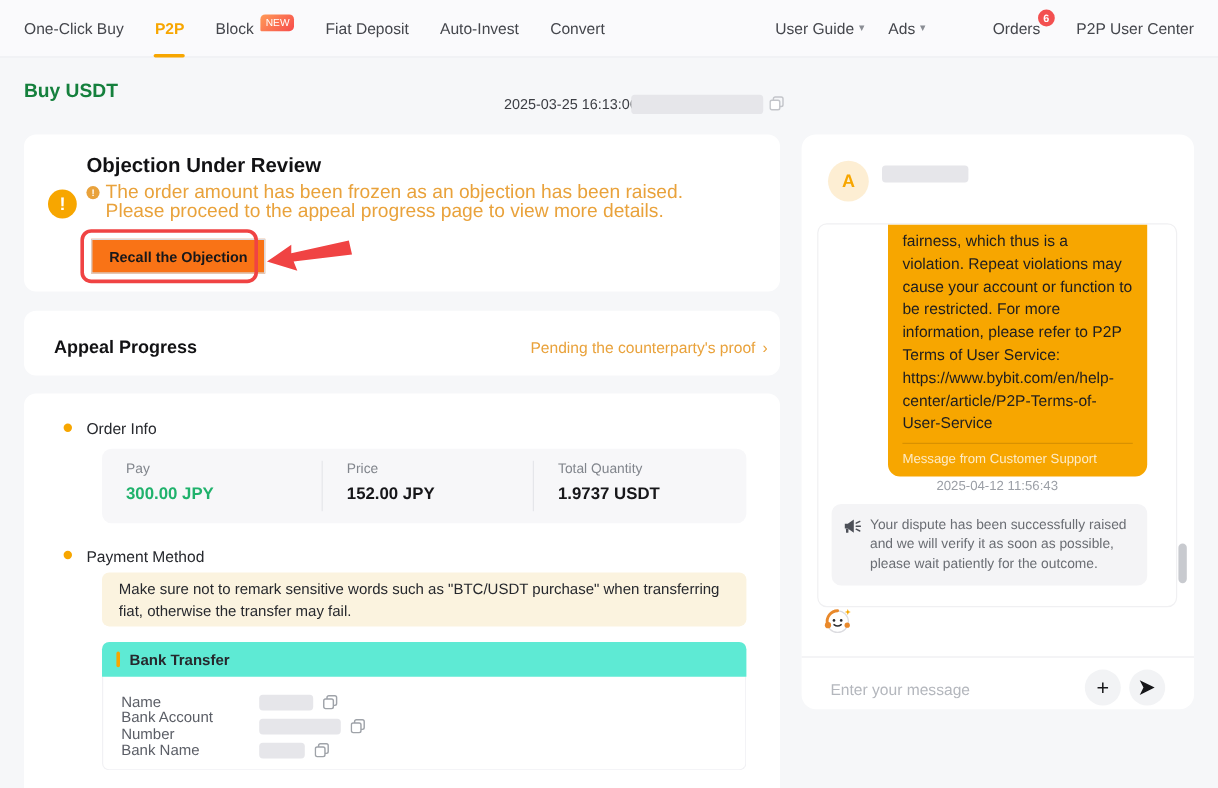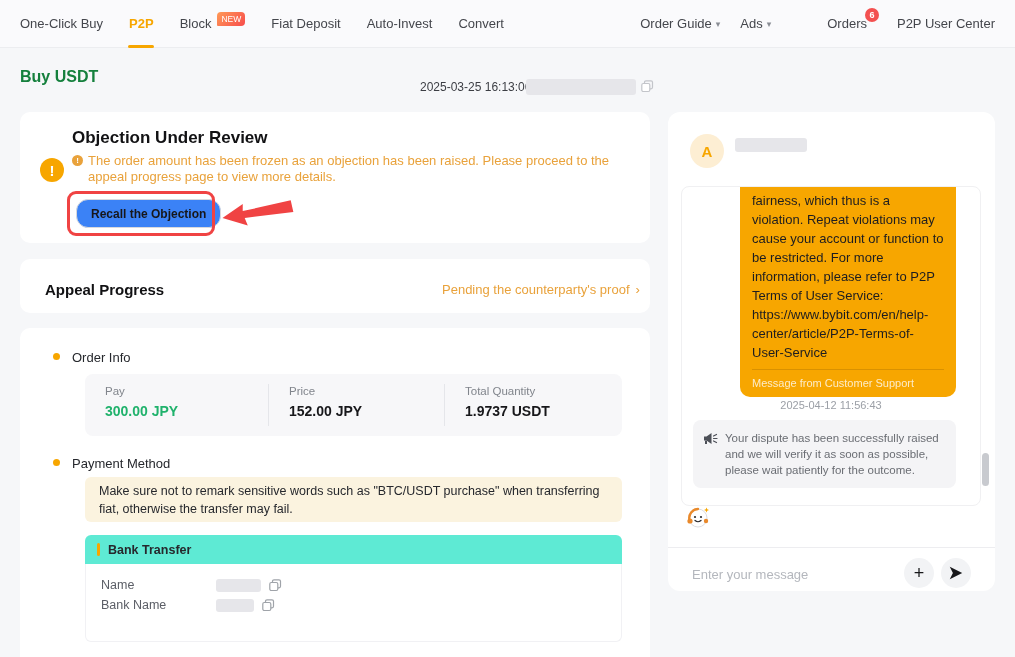--- a/index.html
+++ b/index.html
@@ -38,23 +38,23 @@
   .card-order { left:20px; top:328px; width:630px; height:340px; }
   .chat-panel { left:668px; top:112px; width:327px; height:479px; border-radius:12px; }
 
   
   .warn-circle { position:absolute; left:40px; top:158px; width:24px; height:24px; background:#f7a600; color:#fff;
                  border-radius:50%; font-size:15px; font-weight:bold; display:flex; align-items:center; justify-content:center; }
   .obj-title { position:absolute; left:72px; top:128px; font-size:17px; font-weight:bold; color:#121214; }
   .obj-msg { position:absolute; left:72px; top:153px; width:548px; display:flex; gap:5px; }
   .info-dot { flex:0 0 auto; width:11px; height:11px; margin-top:2px; background:#e9a23b; color:#fff; border-radius:50%;
               font-size:8px; font-weight:bold; display:flex; align-items:center; justify-content:center; }
-  .obj-msg-text { font-size:13px; line-height:16px; color:#e9a23b; }
-  .recall-btn { position:absolute; left:76px; top:199px; height:29px; padding:0 14px; background:#3b82f6;
-                border:1px solid #d8d9dd; border-radius:12px; font-size:12px; font-weight:bold; color:#17171a;
+  .obj-msg-text { font-size:16px; line-height:16px; color:#e9a23b; }
+  .recall-btn { position:absolute; left:76px; top:199px; height:29px; padding:0 14px; background:#f97316;
+                border:1px solid #d8d9dd; border-radius:0; font-size:12px; font-weight:bold; color:#17171a;
                 font-family:inherit; cursor:pointer; }
   .anno-box { position:absolute; left:67px; top:191px; width:148px; height:45px; border:3px solid #f04343; border-radius:9px; pointer-events:none; }
   .anno-arrow { position:absolute; left:221px; top:196px; }
 
   
   .appeal-title { position:absolute; left:45px; top:281px; font-size:15px; font-weight:bold; color:#121214; }
   .appeal-status { position:absolute; right:395px; top:282px; left:auto; display:flex; align-items:center; gap:6px; cursor:pointer; }
   .appeal-status-text { font-size:13px; color:#e9a23b; }
   .appeal-chev { font-size:13px; color:#e9a23b; }
 
@@ -123,21 +123,21 @@
       <span class="nav-item">
         <span>Block</span>
         <span class="new-badge">NEW</span>
       </span>
       <span class="nav-item">Fiat Deposit</span>
       <span class="nav-item">Auto-Invest</span>
       <span class="nav-item">Convert</span>
     </div>
     <div class="nav-group nav-right">
       <span class="nav-item">
-        <span>Order Guide</span>
+        <span>User Guide</span>
         <span class="caret">▾</span>
       </span>
       <span class="nav-item">
         <span>Ads</span>
         <span class="caret">▾</span>
       </span>
       <span class="nav-item orders">
         <span>Orders</span>
         <span class="orders-badge">6</span>
       </span>
@@ -213,20 +213,30 @@
         <span class="bank-label">Name</span>
         <span class="bank-val">
           <span class="redacted" style="width:45px; height:13px;"></span>
           <svg class="copy-icon" width="13" height="13" viewBox="0 0 13 13">
             <rect x="3.5" y="0.8" width="8" height="8" rx="1.5" fill="none" stroke="#9fa3a9" stroke-width="1.2"></rect>
             <rect x="0.8" y="3.5" width="8" height="8" rx="1.5" fill="#fff" stroke="#9fa3a9" stroke-width="1.2"></rect>
           </svg>
         </span>
       </div>
       <div class="bank-row">
+        <span class="bank-label">Bank Account Number</span>
+        <span class="bank-val">
+          <span class="redacted" style="width:68px; height:13px;"></span>
+          <svg class="copy-icon" width="13" height="13" viewBox="0 0 13 13">
+            <rect x="3.5" y="0.8" width="8" height="8" rx="1.5" fill="none" stroke="#9fa3a9" stroke-width="1.2"></rect>
+            <rect x="0.8" y="3.5" width="8" height="8" rx="1.5" fill="#fff" stroke="#9fa3a9" stroke-width="1.2"></rect>
+          </svg>
+        </span>
+      </div>
+      <div class="bank-row">
         <span class="bank-label">Bank Name</span>
         <span class="bank-val">
           <span class="redacted" style="width:38px; height:13px;"></span>
           <svg class="copy-icon" width="13" height="13" viewBox="0 0 13 13">
             <rect x="3.5" y="0.8" width="8" height="8" rx="1.5" fill="none" stroke="#9fa3a9" stroke-width="1.2"></rect>
             <rect x="0.8" y="3.5" width="8" height="8" rx="1.5" fill="#fff" stroke="#9fa3a9" stroke-width="1.2"></rect>
           </svg>
         </span>
       </div>
     </div>

